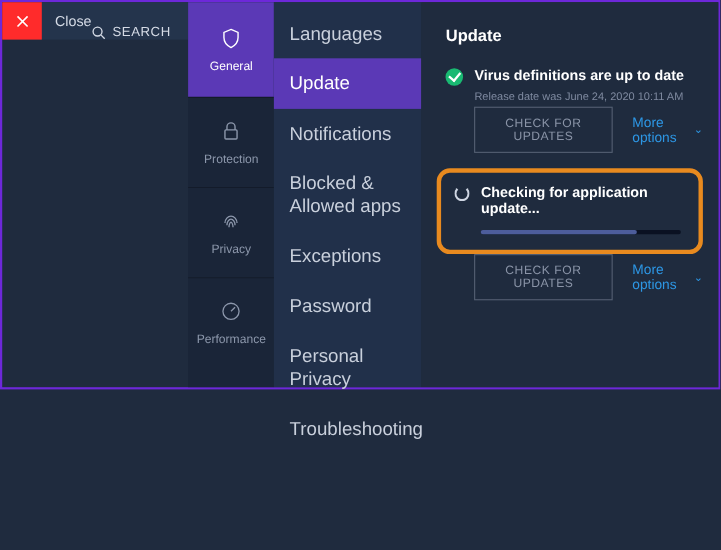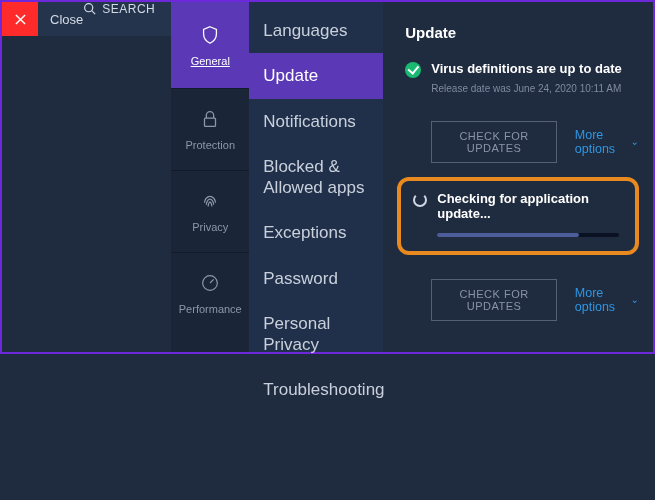--- a/index.html
+++ b/index.html
@@ -35,21 +35,21 @@
   .close-label {
     color: #d5dbe6;
     display: flex;
     align-items: center;
     padding-left: 12px;
     font-size: 13px;
   }
   .titlebar-spacer { flex: 1; }
   .search-area {
     display: flex;
-    align-items: flex-start;
+    align-items: flex-end;
     gap: 6px;
     padding-right: 16px;
     cursor: pointer;
     color: #d5dbe6;
     font-size: 12px;
     letter-spacing: 0.5px;
   }
   .main {
     flex: 1;
     display: flex;
@@ -66,21 +66,21 @@
     display: flex;
     flex-direction: column;
     align-items: center;
     justify-content: center;
     gap: 9px;
     color: #8c97ab;
     font-size: 11px;
     border-top: 1px solid rgba(0,0,0,0.25);
     cursor: pointer;
   }
-  .iconbar .tab.first { border-top: none; height: 86px; text-decoration: underline;}
+  .iconbar .tab.first { border-top: none; height: 86px;}
   .iconbar .tab.active {
     background: #5b39b6;
     color: #fff;
   }
   .iconbar svg { width: 22px; height: 22px; }
   .sub-sidebar {
     width: 134px;
     background: #21304a;
     display: flex;
     flex-direction: column;
@@ -136,21 +136,21 @@
   }
   .sub-text {
     margin-left: 26px;
     font-size: 10px;
     color: #7f8aa0;
     margin-top: 4px;
     line-height: 1.45;
   }
   .action-row {
     margin-left: 26px;
-    margin-top: 24px;
+    margin-top: 0;
     display: flex;
     gap: 18px;
   }
   .btn {
     border: 1px solid #556073;
     background: transparent;
     color: #8a94a7;
     font-size: 11px;
     letter-spacing: 0.5px;
     padding: 8px 14px;

